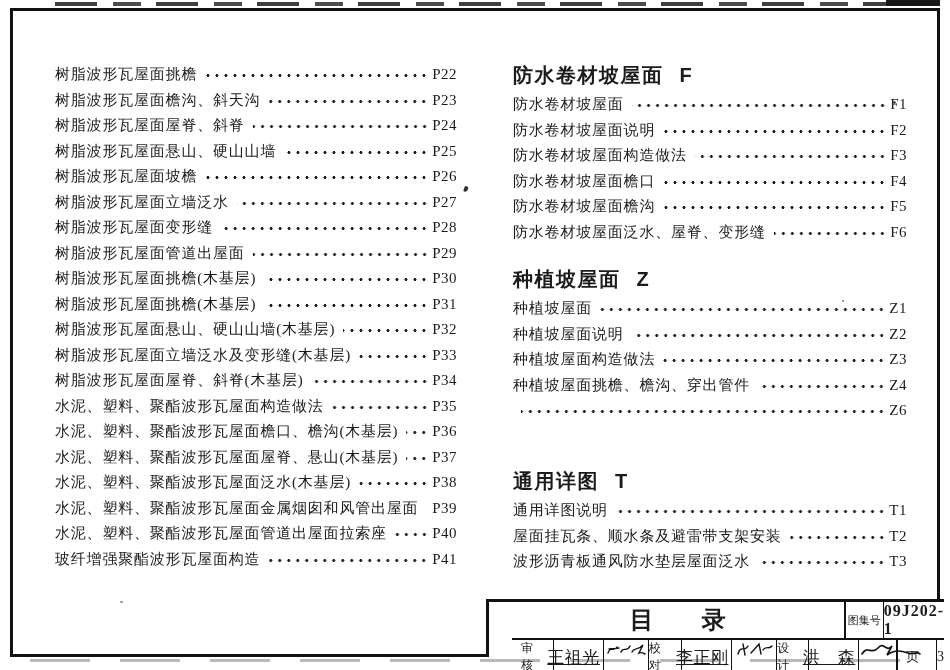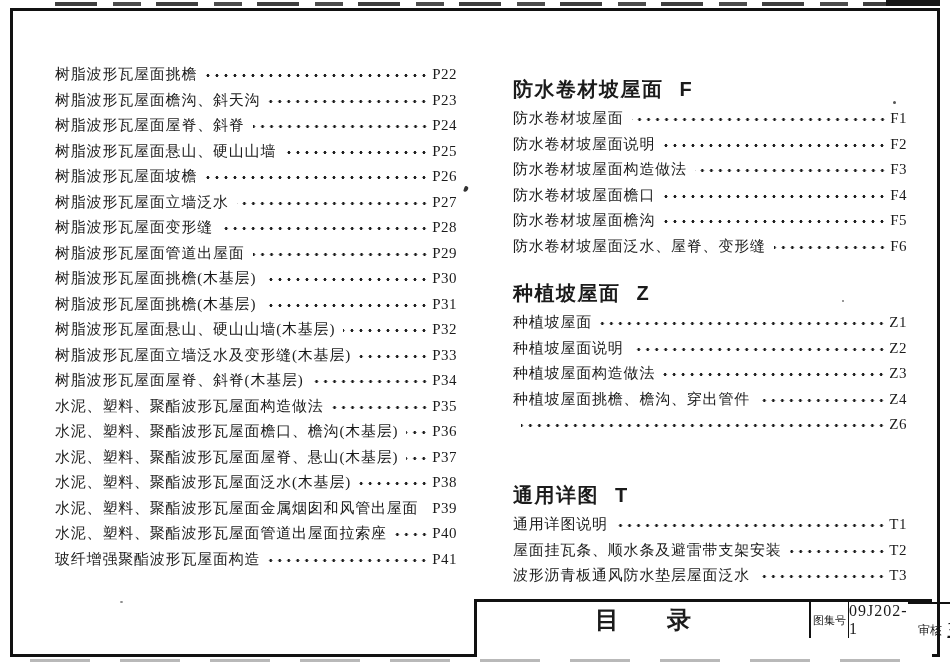--- a/index.html
+++ b/index.html
@@ -34,21 +34,21 @@
 
   
   .frame {
     position:absolute; left:10px; top:8px; width:930px; height:649px;
     border:3px solid #111;
     background:transparent;
   }
 
   
   .left-col  { position:absolute; left:55px;  top:62px; width:402px; }
-  .right-col { position:absolute; left:513px; top:0;    width:394px; height:600px;margin-top:14px; }
+  .right-col { position:absolute; left:513px; top:0;    width:394px; height:600px; }
 
   .entry {
     display:flex; align-items:center;
     height:25.5px;
     font-size:15px; letter-spacing:0.8px;
     white-space:nowrap;
   }
   .entry .t { flex:0 1 auto; overflow:hidden; }
   .entry .leader {
     flex:1 1 2px; min-width:2px; height:9px;
@@ -67,39 +67,39 @@
   .sec-head {
     height:30px; margin-bottom:2px;
     font-family:"Liberation Sans","DejaVu Sans",sans-serif;
     font-weight:700; font-size:20px; letter-spacing:1.5px;
     display:flex; align-items:center;
   }
   .sec-code { margin-left:16px; letter-spacing:0; }
 
   
   .title-block {
-    position:absolute; left:474px; top:599px; width:458px; height:58px;
+    position:absolute; left:486px; top:599px; width:458px; height:58px;
     border-top:3px solid #111; border-left:3px solid #111;
     background:#fff;
-    display:flex; 
+    display:flex; flex-direction:column;padding-left:23px;
   }
   .tb-row1 { display:flex; height:36px; }
   .tb-title {
     width:332px; display:flex; align-items:center; justify-content:center;
     font-weight:700; font-size:24px;
   }
   .tb-atlas-label {
     width:39px; border-left:2px solid #111;
     display:flex; align-items:center; justify-content:center;
     font-size:11px;
   }
   .tb-atlas-num {
     flex:1; border-left:1px solid #111;
     display:flex; align-items:center; justify-content:center;
-    font-weight:400; font-size:16px; letter-spacing:1px;
+    font-weight:700; font-size:16px; letter-spacing:1px;
   }
   .tb-row2 { display:flex; flex:1; border-top:2px solid #111; }
   .tb-row2 .c {
     display:flex; align-items:center; justify-content:center;
     border-left:1px solid #111; overflow:visible;margin-left:9px;
   }
   .tb-row2 .c:first-child { border-left:none; }
   .c.lab { width:27px; font-size:12px; letter-spacing:0; }
   .c.lab2 { width:29px; font-size:12px; }
   .c.name { width:41px; font-size:17px; letter-spacing:0.5px; white-space:nowrap;text-decoration:underline; }

